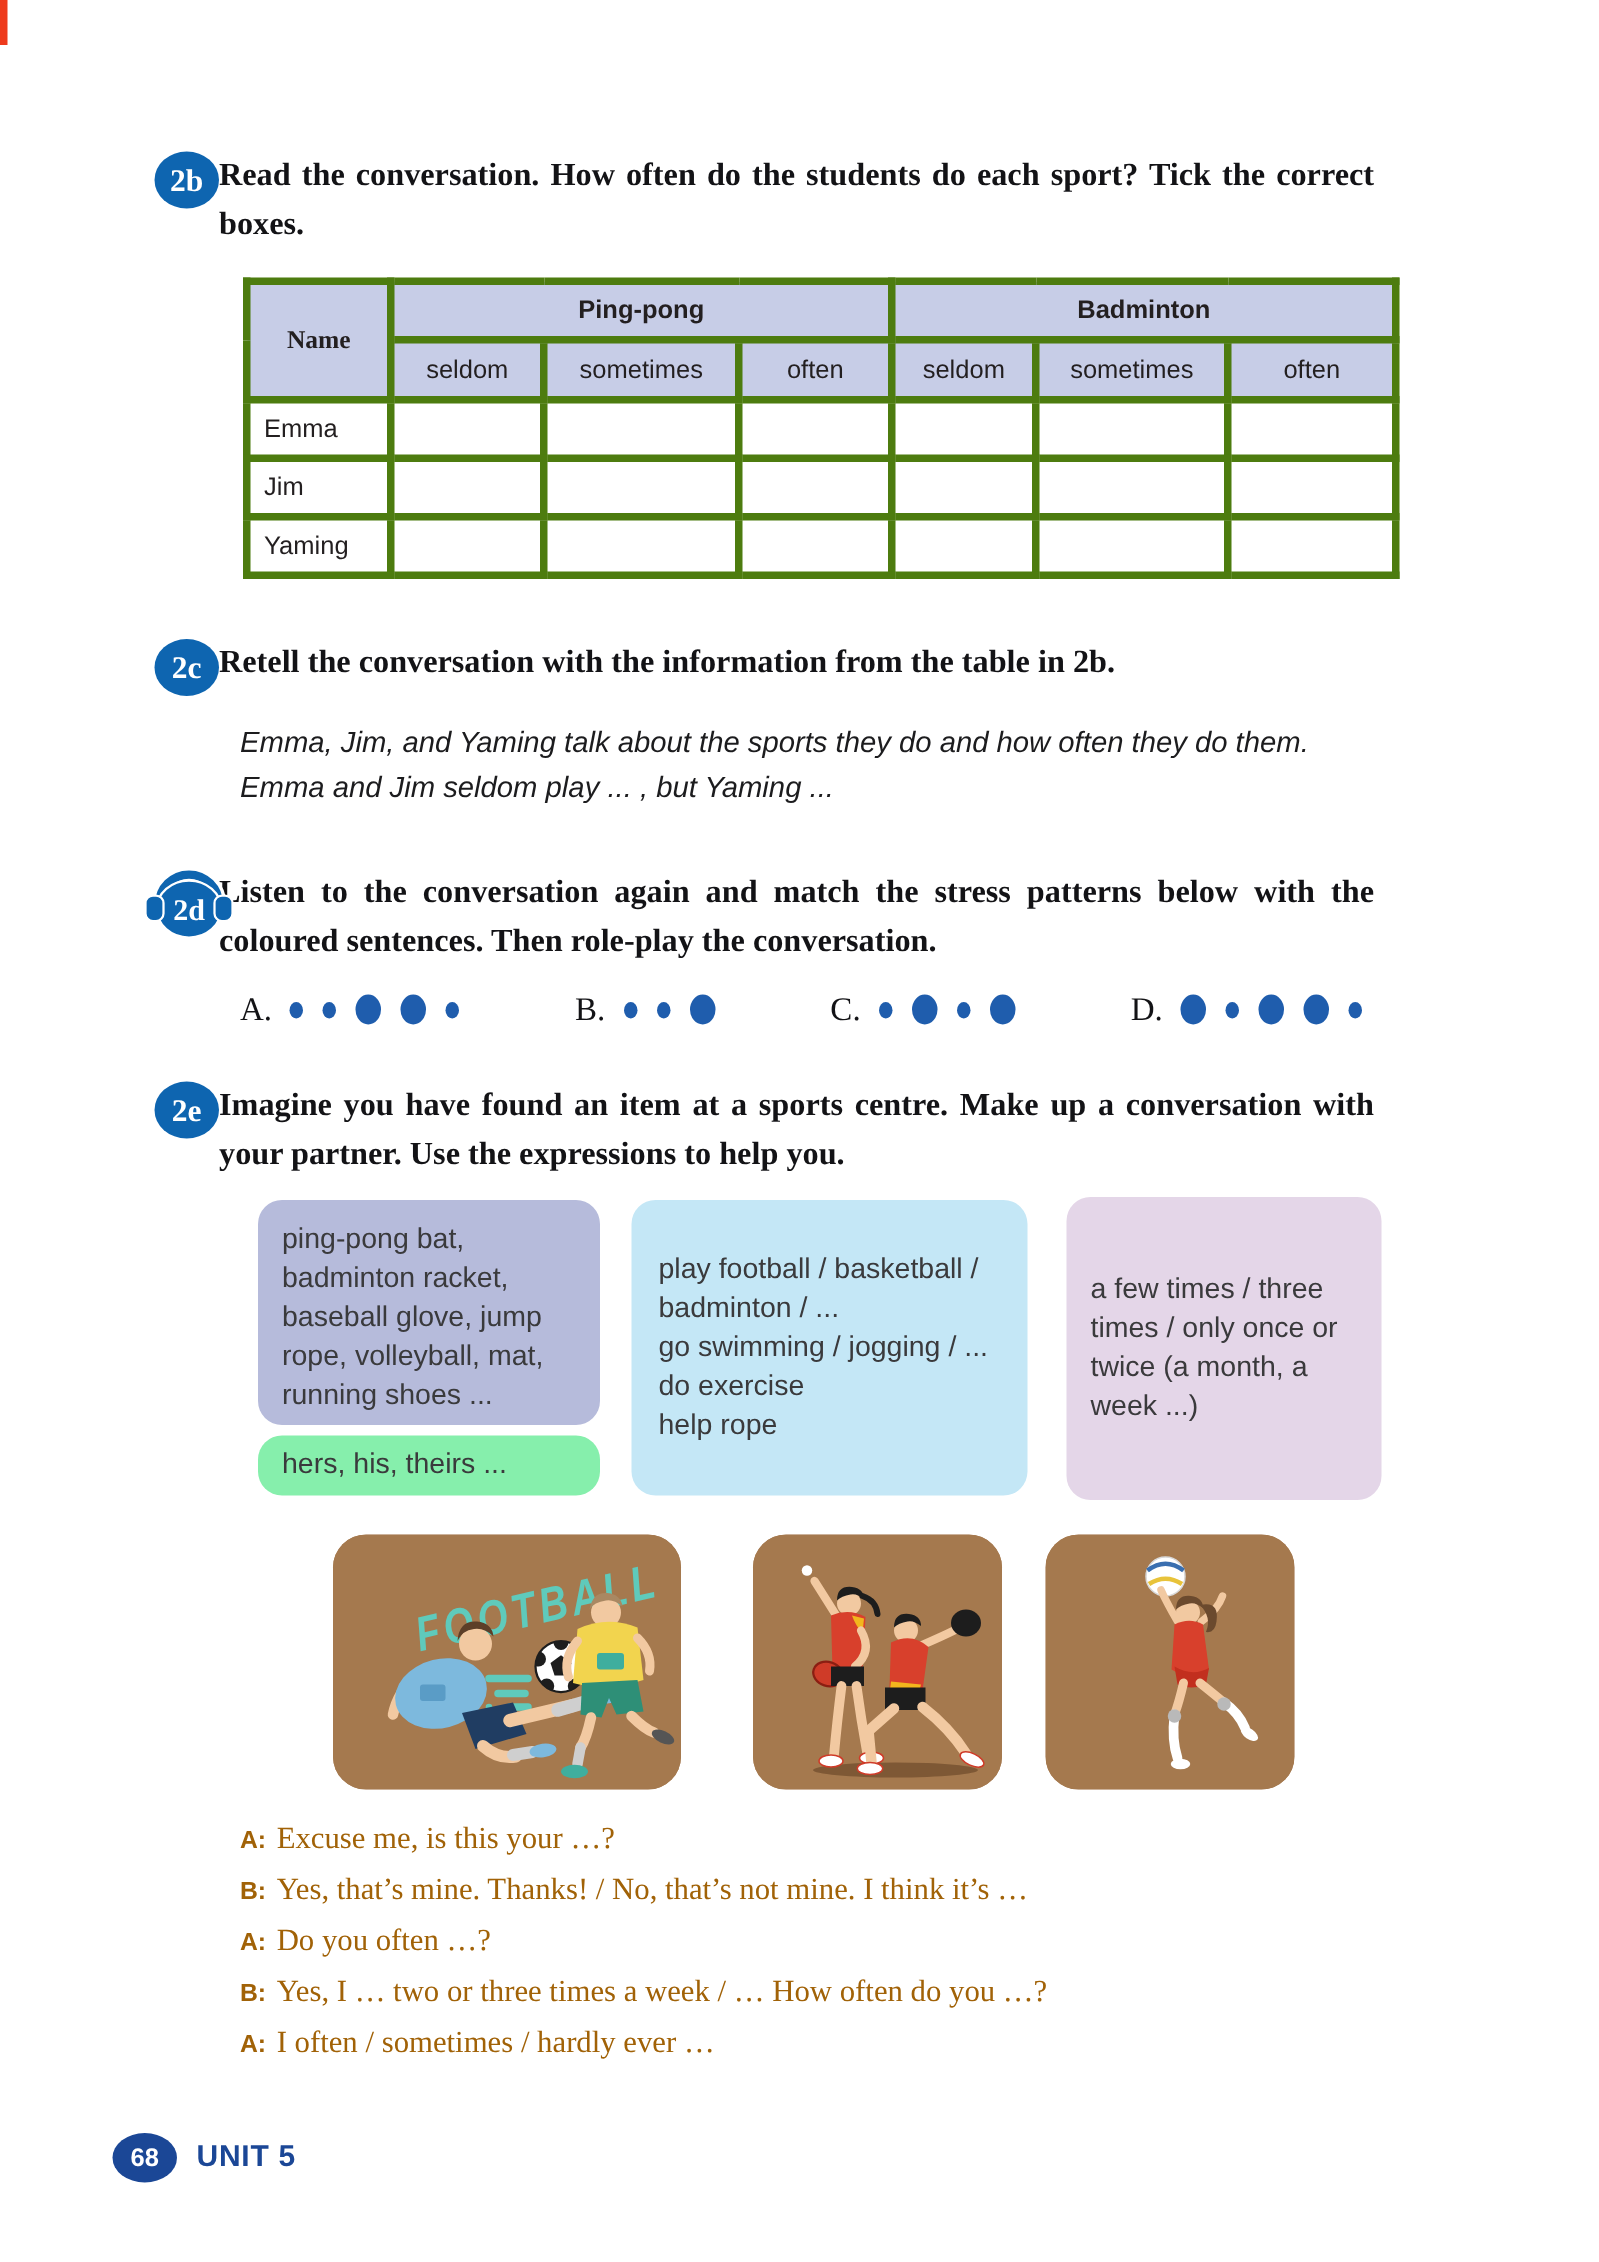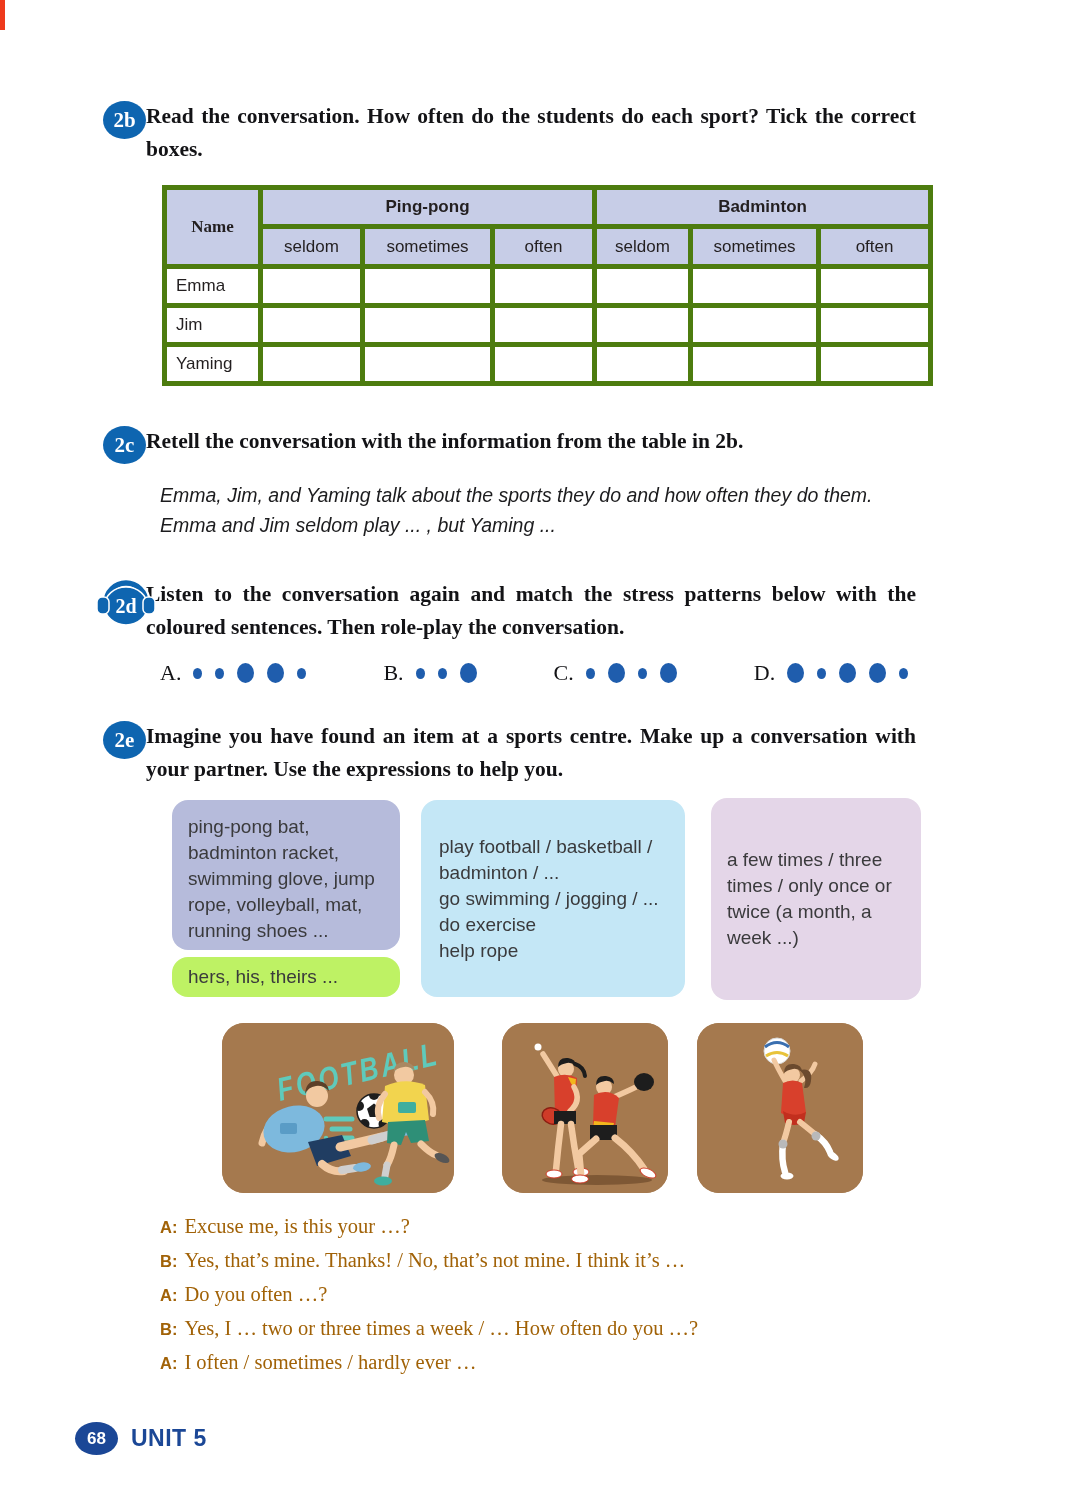--- a/index.html
+++ b/index.html
@@ -43,21 +43,21 @@
   .pattern { display:flex; align-items:center; }
   .pattern-label { font-family:"Liberation Serif",serif; font-size:22px; color:#131316; margin-right:12px; }
   .pattern-dots { display:inline-flex; align-items:center; }
   .dot { display:inline-block; background:#1f5dad; border-radius:50%; margin-right:13px; }
   .dot-small { width:9px; height:11px; }
   .dot-large { width:17px; height:20px; }
 
   
   .hint-box { position:absolute; border-radius:16px; font-size:19px; line-height:26px; color:#3a3a3c; }
   .box-items { left:172px; top:800px; width:228px; height:150px; background:#b6bbdb; padding:14px 16px; }
-  .box-pronouns { left:172px; top:957px; width:228px; height:40px; background:#bef264; padding:7px 16px; }
+  .box-pronouns { left:172px; top:957px; width:228px; height:40px; background:#86efac; padding:7px 16px; }
   .box-activities { left:421px; top:800px; width:264px; height:197px; background:#c4e7f6; padding:24px 18px;
                     display:flex; flex-direction:column; justify-content:center; }
   .box-frequency { left:711px; top:798px; width:210px; height:202px; background:#e4d6e8; padding:10px 16px;
                    display:flex; align-items:center; }
 
   
   .card { position:absolute; top:1023px; height:170px; border-radius:22px; overflow:hidden; background:#a5794e; }
   .card-football { left:222px; width:232px; }
   .card-pingpong { left:502px; width:166px; }
   .card-volleyball { left:697px; width:166px; }
@@ -65,21 +65,21 @@
 
   
   .conversation { position:absolute; left:160px; top:1210px; width:800px; }
   .conv-line { font-family:"Liberation Serif",serif; font-size:20.5px; line-height:33px; color:#a16207; }
   .speaker { font-family:"Liberation Sans",sans-serif; font-weight:bold; font-size:16.5px; margin-right:7px; }
 
   
   .footer { position:absolute; left:75px; top:1422px; display:flex; align-items:center; }
   .page-badge { width:43px; height:33px; border-radius:50%; background:#1b4796; color:#fff;
                 display:flex; align-items:center; justify-content:center; font-weight:bold; font-size:17px; }
-  .unit-label { margin-left:13px; font-weight:bold; font-size:23px; color:#1b4796; letter-spacing:0.5px; }
+  .unit-label { margin-left:13px; font-weight:bold; font-size:20px; color:#1b4796; letter-spacing:0.5px; }
 </style>
 </head>
 <body>
 
 <div class="page">
   <div class="red-mark"></div>
 
   <div class="ex" style="top:100px;">
     <span class="badge">2b</span>
     <div class="heading">Read the conversation. How often do the students do each sport? Tick the correct boxes.</div>
@@ -201,21 +201,21 @@
           </span>
       </div>
     </div>
   </div>
 
   <div class="ex" style="top:720px;">
     <span class="badge">2e</span>
     <div class="heading">Imagine you have found an item at a sports centre. Make up a conversation with your partner. Use the expressions to help you.</div>
   </div>
 
-  <div class="hint-box box-items">ping-pong bat, badminton racket, swimming glove, jump rope, volleyball, mat, running shoes ...</div>
+  <div class="hint-box box-items">ping-pong bat, badminton racket, baseball glove, jump rope, volleyball, mat, running shoes ...</div>
   <div class="hint-box box-pronouns">hers, his, theirs ...</div>
   <div class="hint-box box-activities">
     <div>play football / basketball /</div>
     <div>badminton / ...</div>
     <div>go swimming / jogging / ...</div>
     <div>do exercise</div>
     <div>help rope</div>
   </div>
   <div class="hint-box box-frequency">
     <span>a few times / three times / only once or twice (a month, a week ...)</span>

